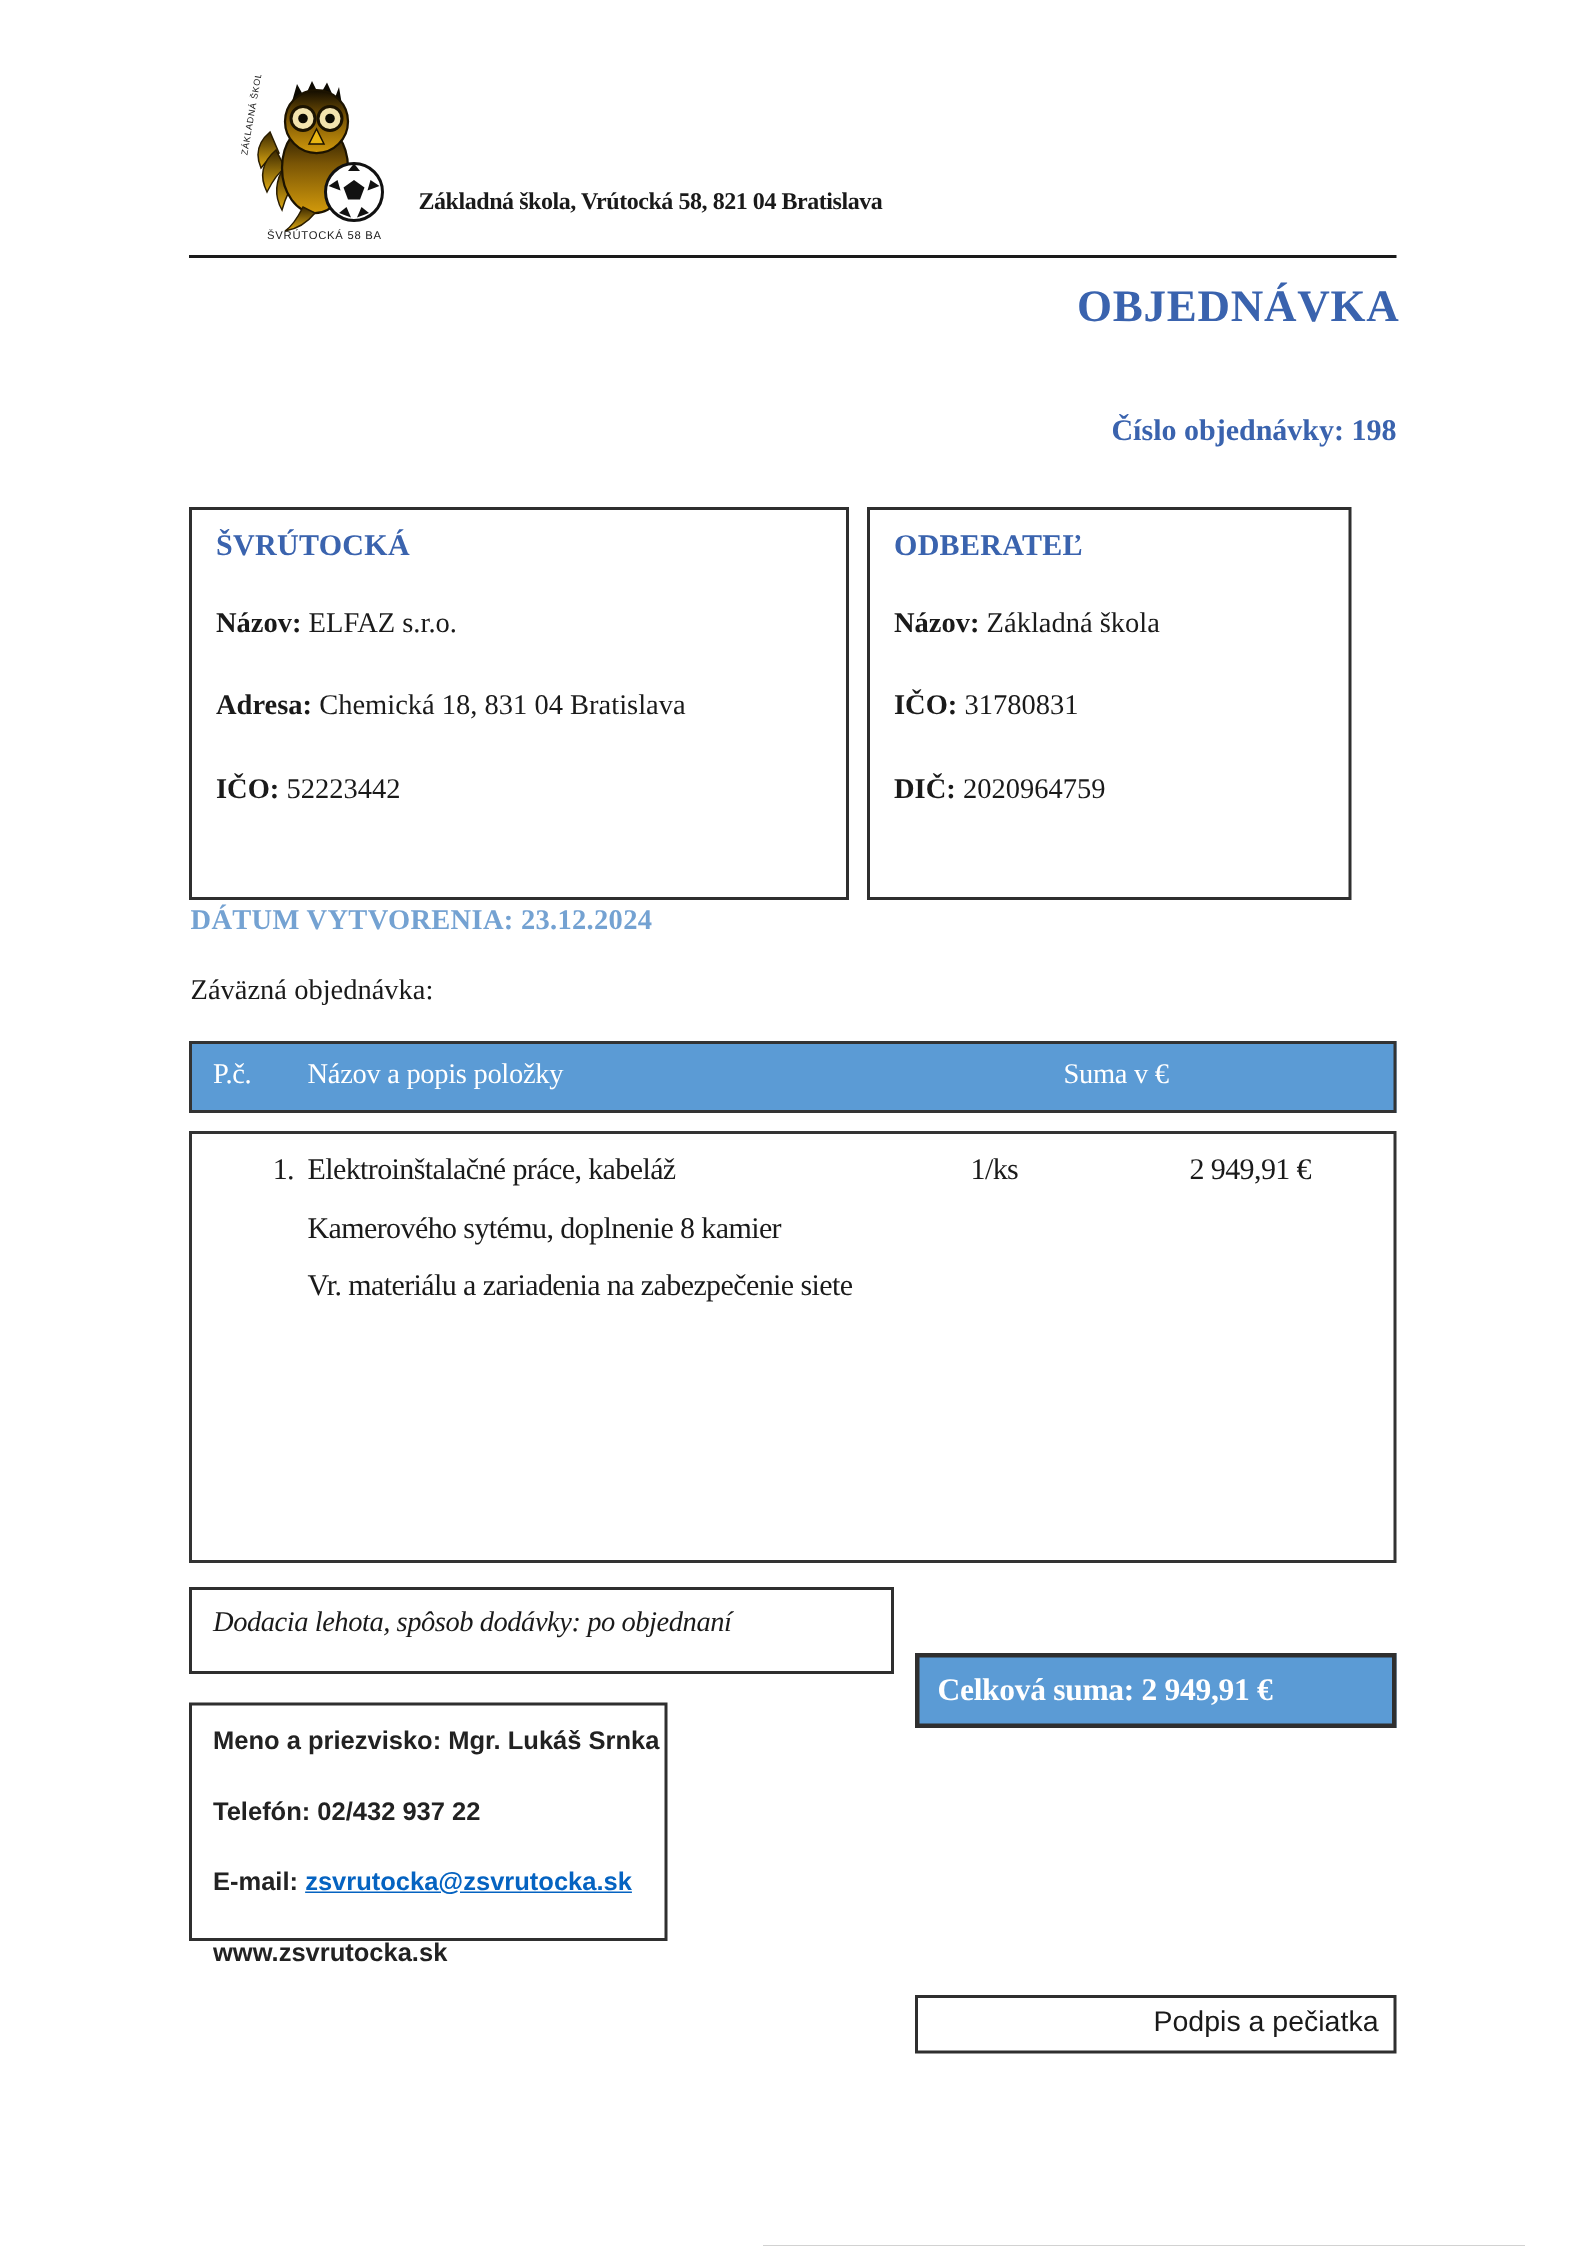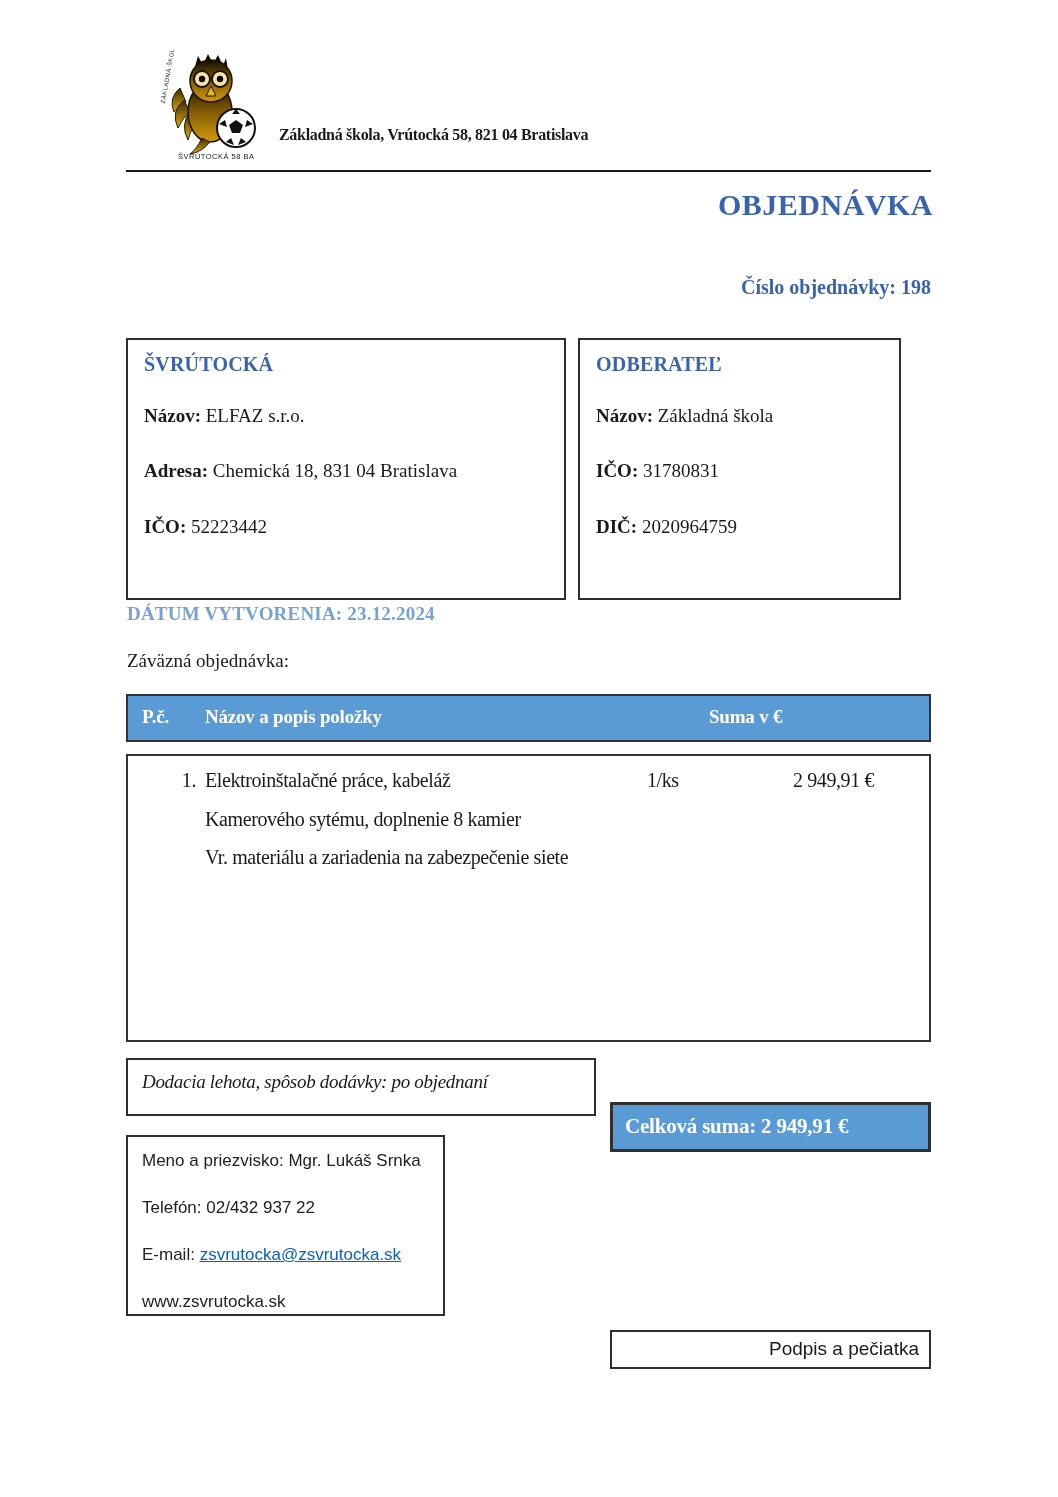--- a/index.html
+++ b/index.html
@@ -30,21 +30,21 @@
   .party-line { font-size:19px; margin-bottom:24px; line-height:1.65; }
   .party-line b { font-weight:bold; }
   
   .date-line { position:absolute; left:127px; top:603px; font-size:19px; font-weight:bold; color:#74a2d2; letter-spacing:0.2px; }
   .intro-line { position:absolute; left:127px; top:650px; font-size:19px; color:#1a1a1a; }
   
   .items-header {
     position:absolute; left:126px; top:694px; width:805px; height:48px;
     background:#5b9bd5; border:2px solid #333333; color:#ffffff;
   }
-  .items-header span { position:absolute; top:10px; font-size:19px; letter-spacing:-0.2px;font-weight:bold; }
+  .items-header span { position:absolute; top:10px; font-size:19px; letter-spacing:-0.2px; }
   .col-index  { left:14px; }
   .col-name   { left:77px; }
   .col-qty    { left:432px;margin-top:35px; }
   .col-sum    { left:581px; }
   .items-body {
     position:absolute; left:126px; top:754px; width:805px; height:288px;
     border:2px solid #333333; background:#fff;
   }
   .items-body span { position:absolute; font-size:20px; letter-spacing:-0.4px; white-space:nowrap; }
   .row-index  { left:36px; top:13px; width:32px; text-align:right; }
@@ -59,23 +59,23 @@
     border:2px solid #2f2f2f; font-style:italic; font-size:19px;
     padding:11px 14px; letter-spacing:-0.3px; background:#fff;
   }
   .total-box {
     position:absolute; left:610px; top:1058px; width:321px; height:50px;
     background:#5b9bd5; border:3px solid #2f2f2f; color:#ffffff;
     font-size:21px; font-weight:bold; padding:9px 12px; letter-spacing:-0.2px;margin-top:44px;
   }
   
   .contact-box {
-    position:absolute; left:126px; top:1135px; width:319px; height:181px;
+    position:absolute; left:126px; top:1135px; width:319px; height:159px;
     border:2px solid #2f2f2f; font-family:"Liberation Sans", sans-serif;
-    font-size:17px; padding:14px 14px; background:#fff; color:#222;
+    font-size:17px; padding:14px 14px; background:#fff; color:#222;font-weight:bold;
   }
   .contact-line { margin-bottom:27px; white-space:nowrap; }
   .contact-line a { color:#0563c1; text-decoration:underline; }
   
   .signature-box {
     position:absolute; left:610px; top:1330px; width:321px; height:39px;
     border:2px solid #2f2f2f; font-family:"Liberation Sans", sans-serif;
     font-size:19px; text-align:right; padding:6px 10px; background:#fff; color:#1a1a1a;
   }
 </style>

